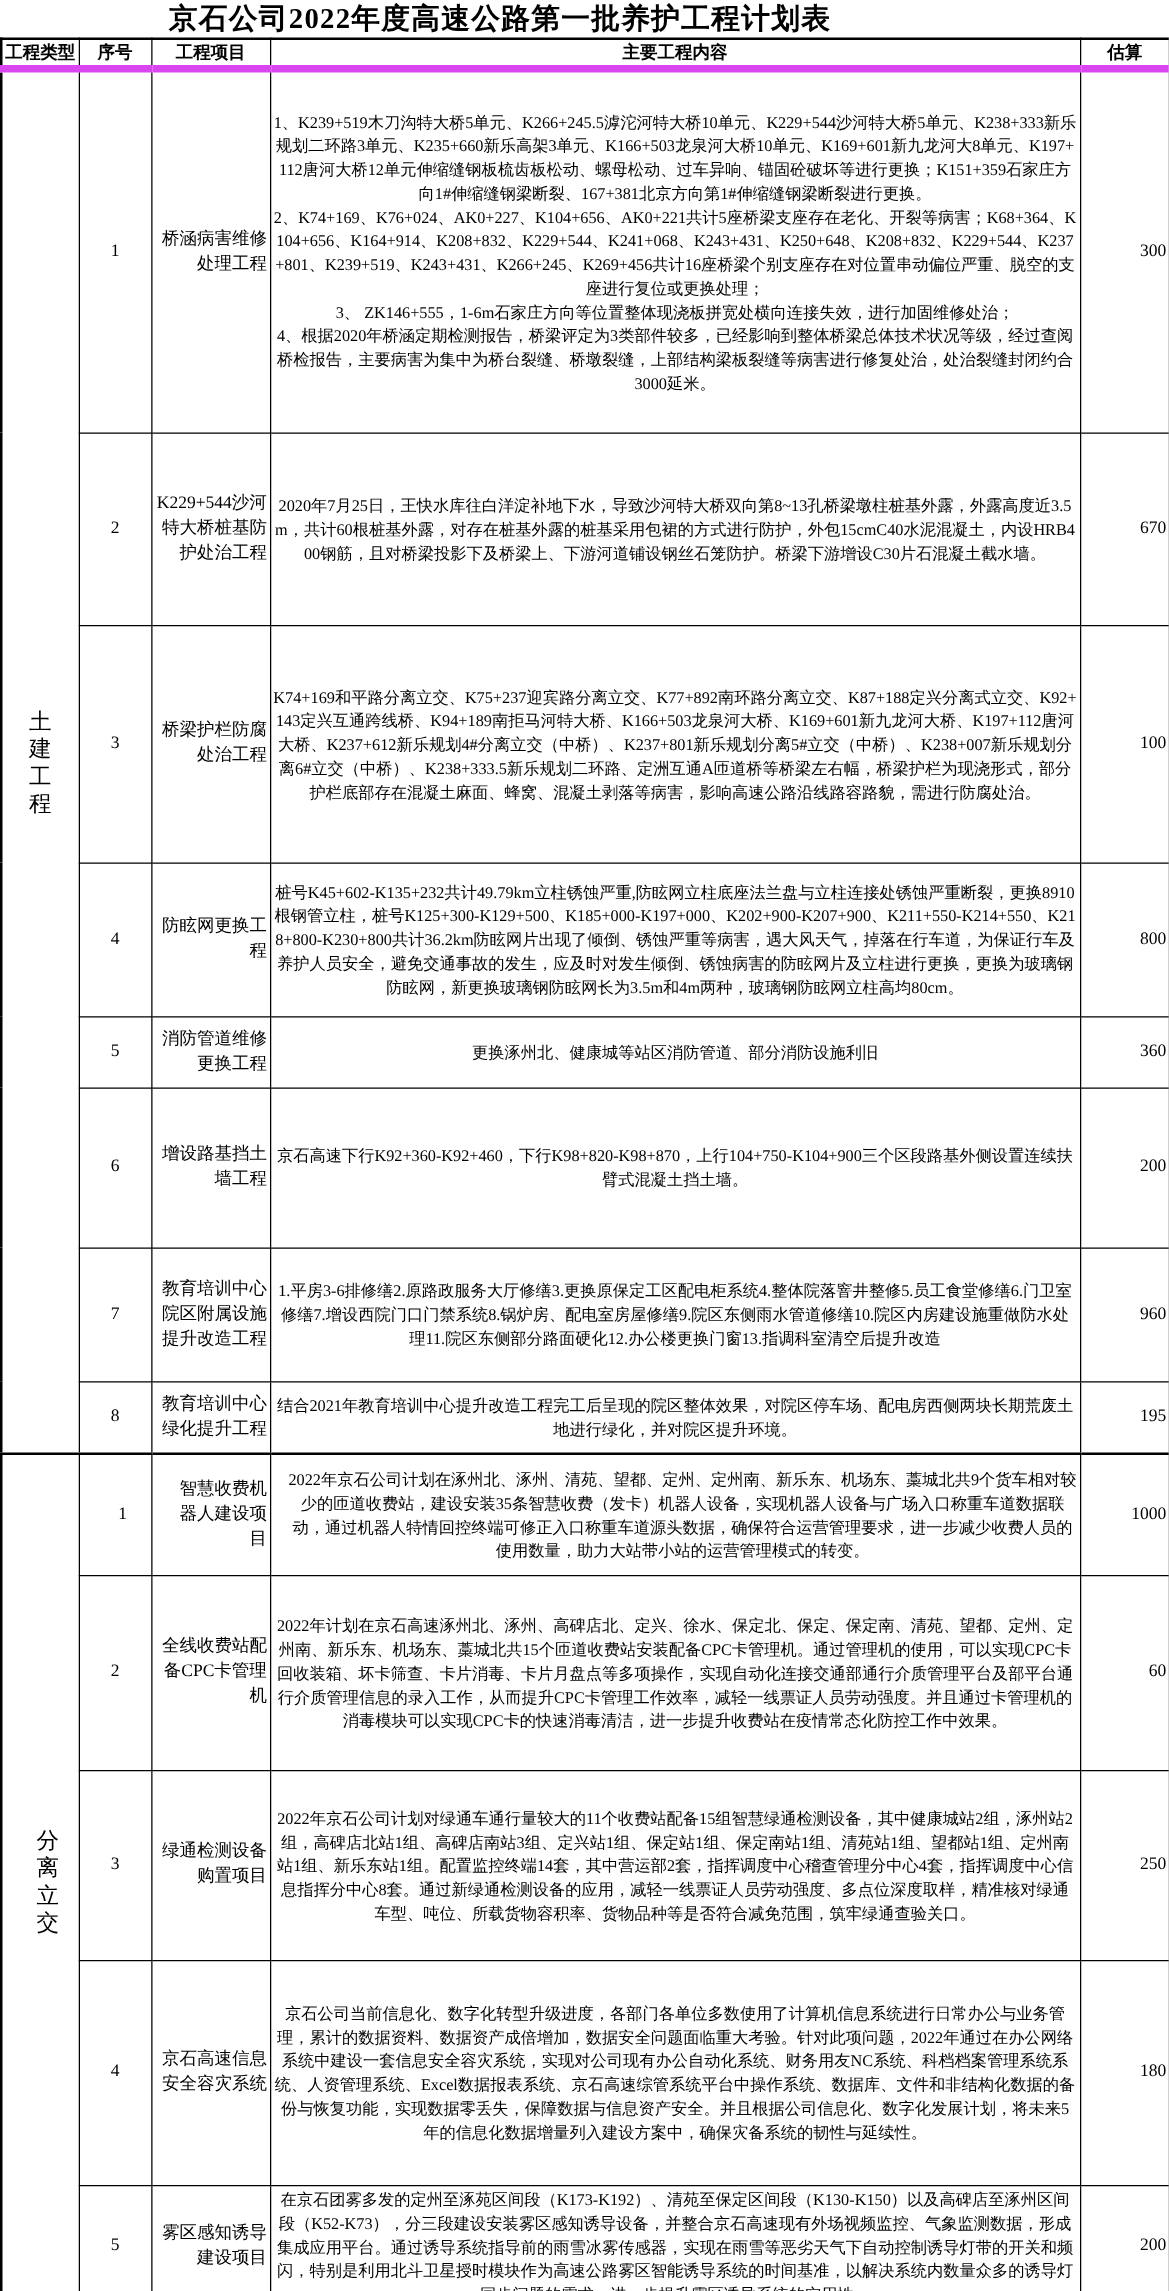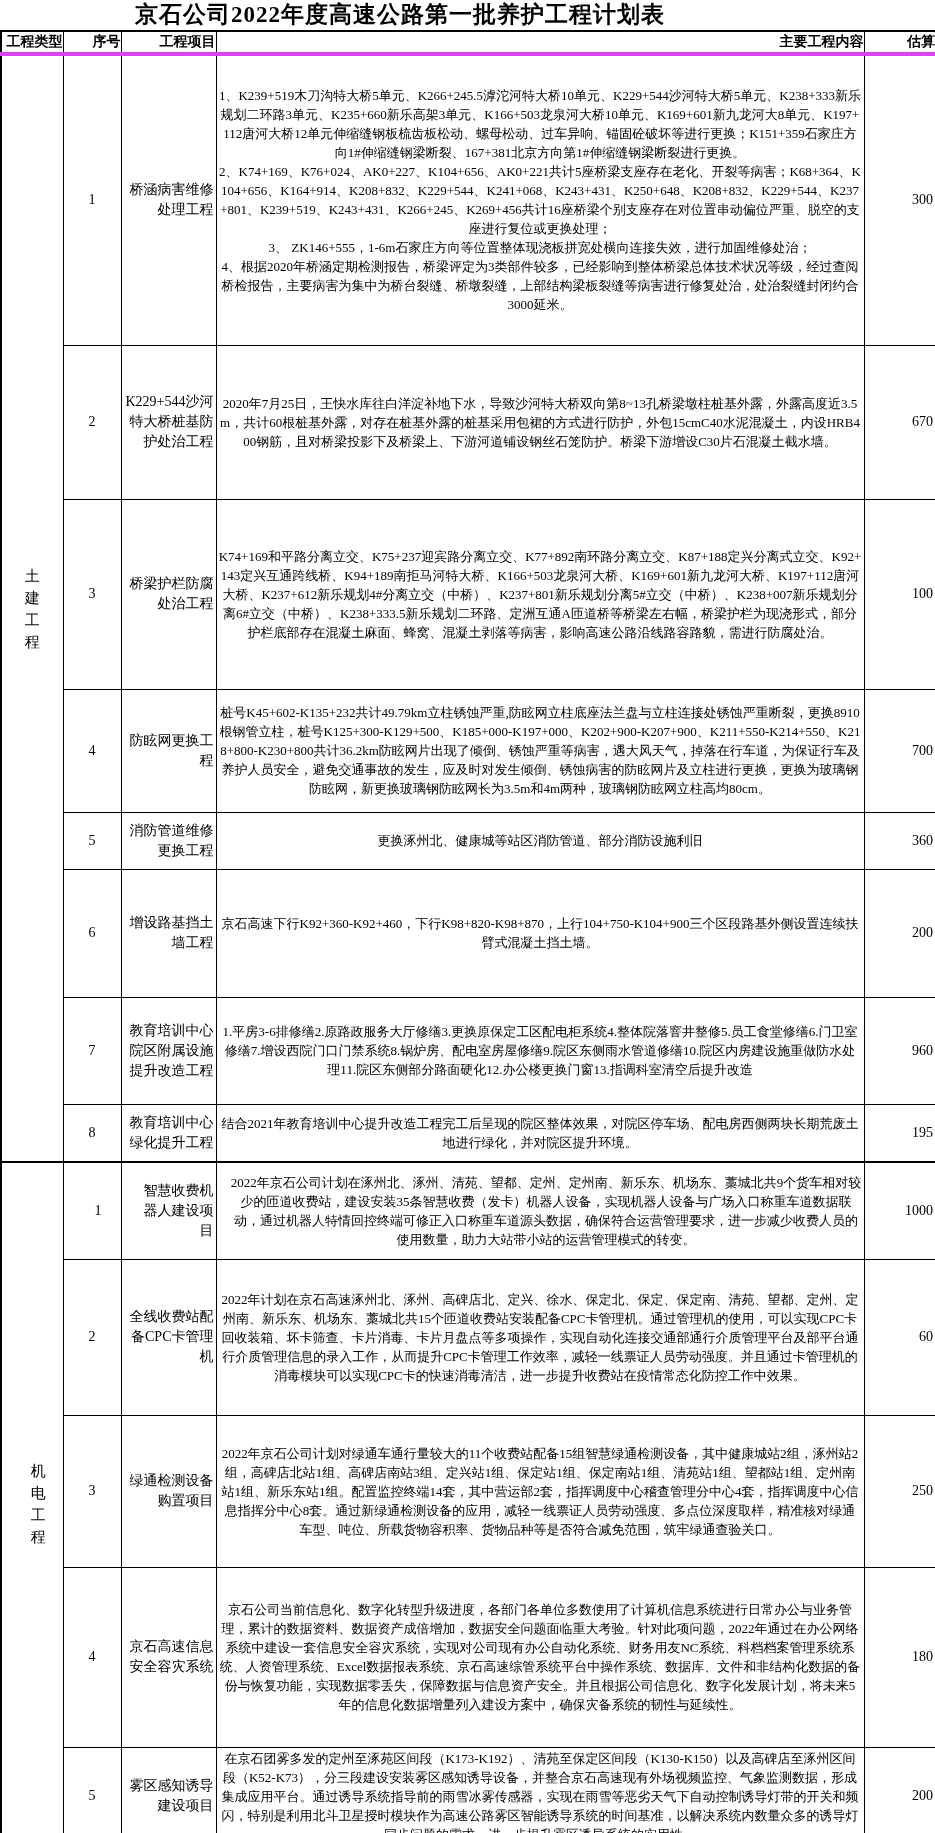--- a/index.html
+++ b/index.html
@@ -28,27 +28,27 @@
   table.plan td,table.plan th{
     border:1px solid #000;
     padding:1px 2px;
     vertical-align:middle;
     overflow:hidden;
   }
   tr.head th{
     height:20px;
     font-size:14px;
     font-weight:bold;
-    text-align:right;
-    border-bottom:4px solid #d946ef;
+    text-align:center;
+    border-bottom:6px solid #d946ef;
     padding:0;
   }
   td.cell-type{
     text-align:left;
-    font-size:15px;
+    font-size:18px;
     border-right:1px solid #000;
   }
   td.cell-type .vert{
     display:block;
     width:1em;
     margin:0 auto;
     line-height:22px;
     word-break:break-all;
   }
   td.cell-no{
@@ -119,21 +119,21 @@
     <tr style="height:190px;">
       <td class="cell-no">3</td>
       <td class="cell-project">桥梁护栏防腐处治工程</td>
       <td class="cell-content">K74+169和平路分离立交、K75+237迎宾路分离立交、K77+892南环路分离立交、K87+188定兴分离式立交、K92+143定兴互通跨线桥、K94+189南拒马河特大桥、K166+503龙泉河大桥、K169+601新九龙河大桥、K197+112唐河大桥、K237+612新乐规划4#分离立交（中桥）、K237+801新乐规划分离5#立交（中桥）、K238+007新乐规划分离6#立交（中桥）、K238+333.5新乐规划二环路、定洲互通A匝道桥等桥梁左右幅，桥梁护栏为现浇形式，部分护栏底部存在混凝土麻面、蜂窝、混凝土剥落等病害，影响高速公路沿线路容路貌，需进行防腐处治。</td>
       <td class="cell-est">100</td>
     </tr>
     <tr style="height:123px;">
       <td class="cell-no">4</td>
       <td class="cell-project">防眩网更换工程</td>
       <td class="cell-content">桩号K45+602-K135+232共计49.79km立柱锈蚀严重,防眩网立柱底座法兰盘与立柱连接处锈蚀严重断裂，更换8910根钢管立柱，桩号K125+300-K129+500、K185+000-K197+000、K202+900-K207+900、K211+550-K214+550、K218+800-K230+800共计36.2km防眩网片出现了倾倒、锈蚀严重等病害，遇大风天气，掉落在行车道，为保证行车及养护人员安全，避免交通事故的发生，应及时对发生倾倒、锈蚀病害的防眩网片及立柱进行更换，更换为玻璃钢防眩网，新更换玻璃钢防眩网长为3.5m和4m两种，玻璃钢防眩网立柱高均80cm。</td>
-      <td class="cell-est">700</td>
+      <td class="cell-est">800</td>
     </tr>
     <tr style="height:57px;">
       <td class="cell-no">5</td>
       <td class="cell-project">消防管道维修更换工程</td>
       <td class="cell-content">更换涿州北、健康城等站区消防管道、部分消防设施利旧</td>
       <td class="cell-est">360</td>
     </tr>
     <tr style="height:128px;">
       <td class="cell-no">6</td>
       <td class="cell-project">增设路基挡土墙工程</td>
@@ -148,21 +148,21 @@
     </tr>
     <tr style="height:58px;">
       <td class="cell-no">8</td>
       <td class="cell-project">教育培训中心绿化提升工程</td>
       <td class="cell-content">结合2021年教育培训中心提升改造工程完工后呈现的院区整体效果，对院区停车场、配电房西侧两块长期荒废土地进行绿化，并对院区提升环境。</td>
       <td class="cell-est">195</td>
     </tr>
 
     <tr class="sec-start" style="height:97px;">
       <td class="cell-type" rowspan="5">
-          <span class="vert">机电工程</span>
+          <span class="vert">分离立交</span>
         </td>
       <td class="cell-no">1</td>
       <td class="cell-project">智慧收费机器人建设项目</td>
       <td class="cell-content">2022年京石公司计划在涿州北、涿州、清苑、望都、定州、定州南、新乐东、机场东、藁城北共9个货车相对较少的匝道收费站，建设安装35条智慧收费（发卡）机器人设备，实现机器人设备与广场入口称重车道数据联动，通过机器人特情回控终端可修正入口称重车道源头数据，确保符合运营管理要求，进一步减少收费人员的使用数量，助力大站带小站的运营管理模式的转变。</td>
       <td class="cell-est">1000</td>
     </tr>
     <tr style="height:156px;">
       <td class="cell-no">2</td>
       <td class="cell-project">全线收费站配备CPC卡管理机</td>
       <td class="cell-content">2022年计划在京石高速涿州北、涿州、高碑店北、定兴、徐水、保定北、保定、保定南、清苑、望都、定州、定州南、新乐东、机场东、藁城北共15个匝道收费站安装配备CPC卡管理机。通过管理机的使用，可以实现CPC卡回收装箱、坏卡筛查、卡片消毒、卡片月盘点等多项操作，实现自动化连接交通部通行介质管理平台及部平台通行介质管理信息的录入工作，从而提升CPC卡管理工作效率，减轻一线票证人员劳动强度。并且通过卡管理机的消毒模块可以实现CPC卡的快速消毒清洁，进一步提升收费站在疫情常态化防控工作中效果。</td>

